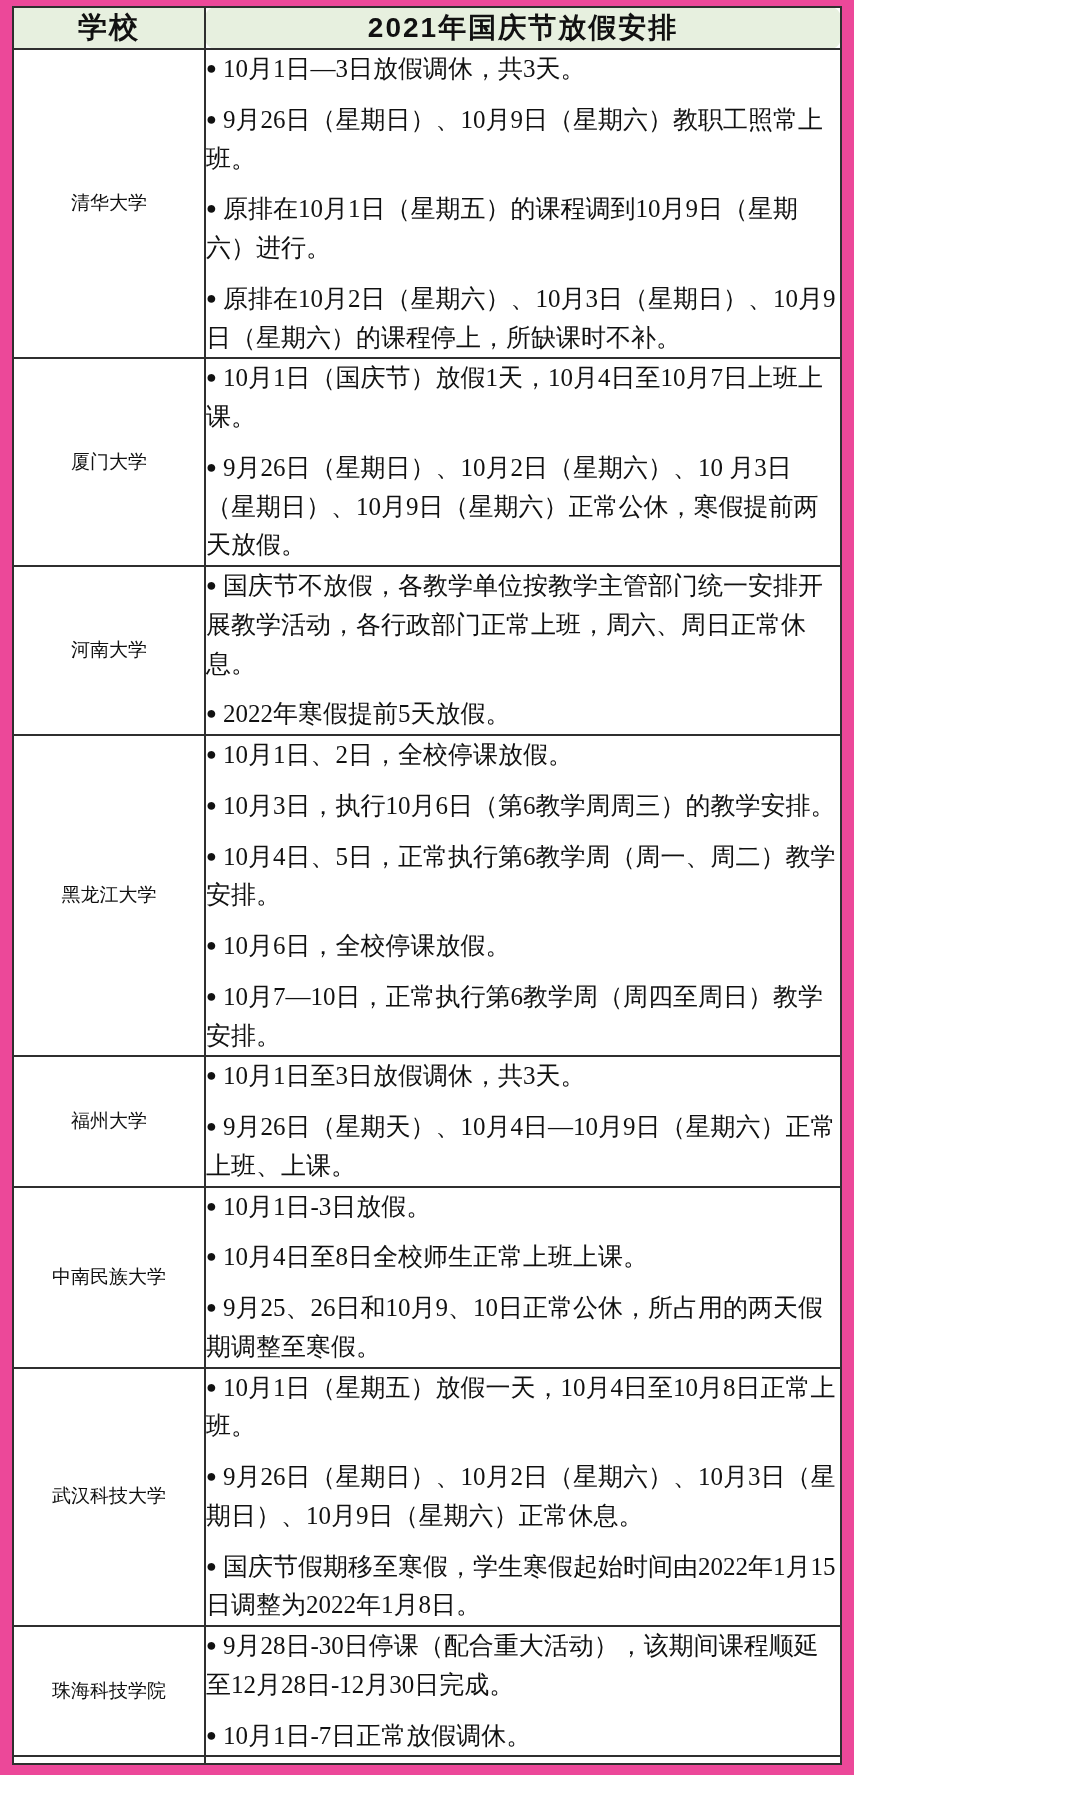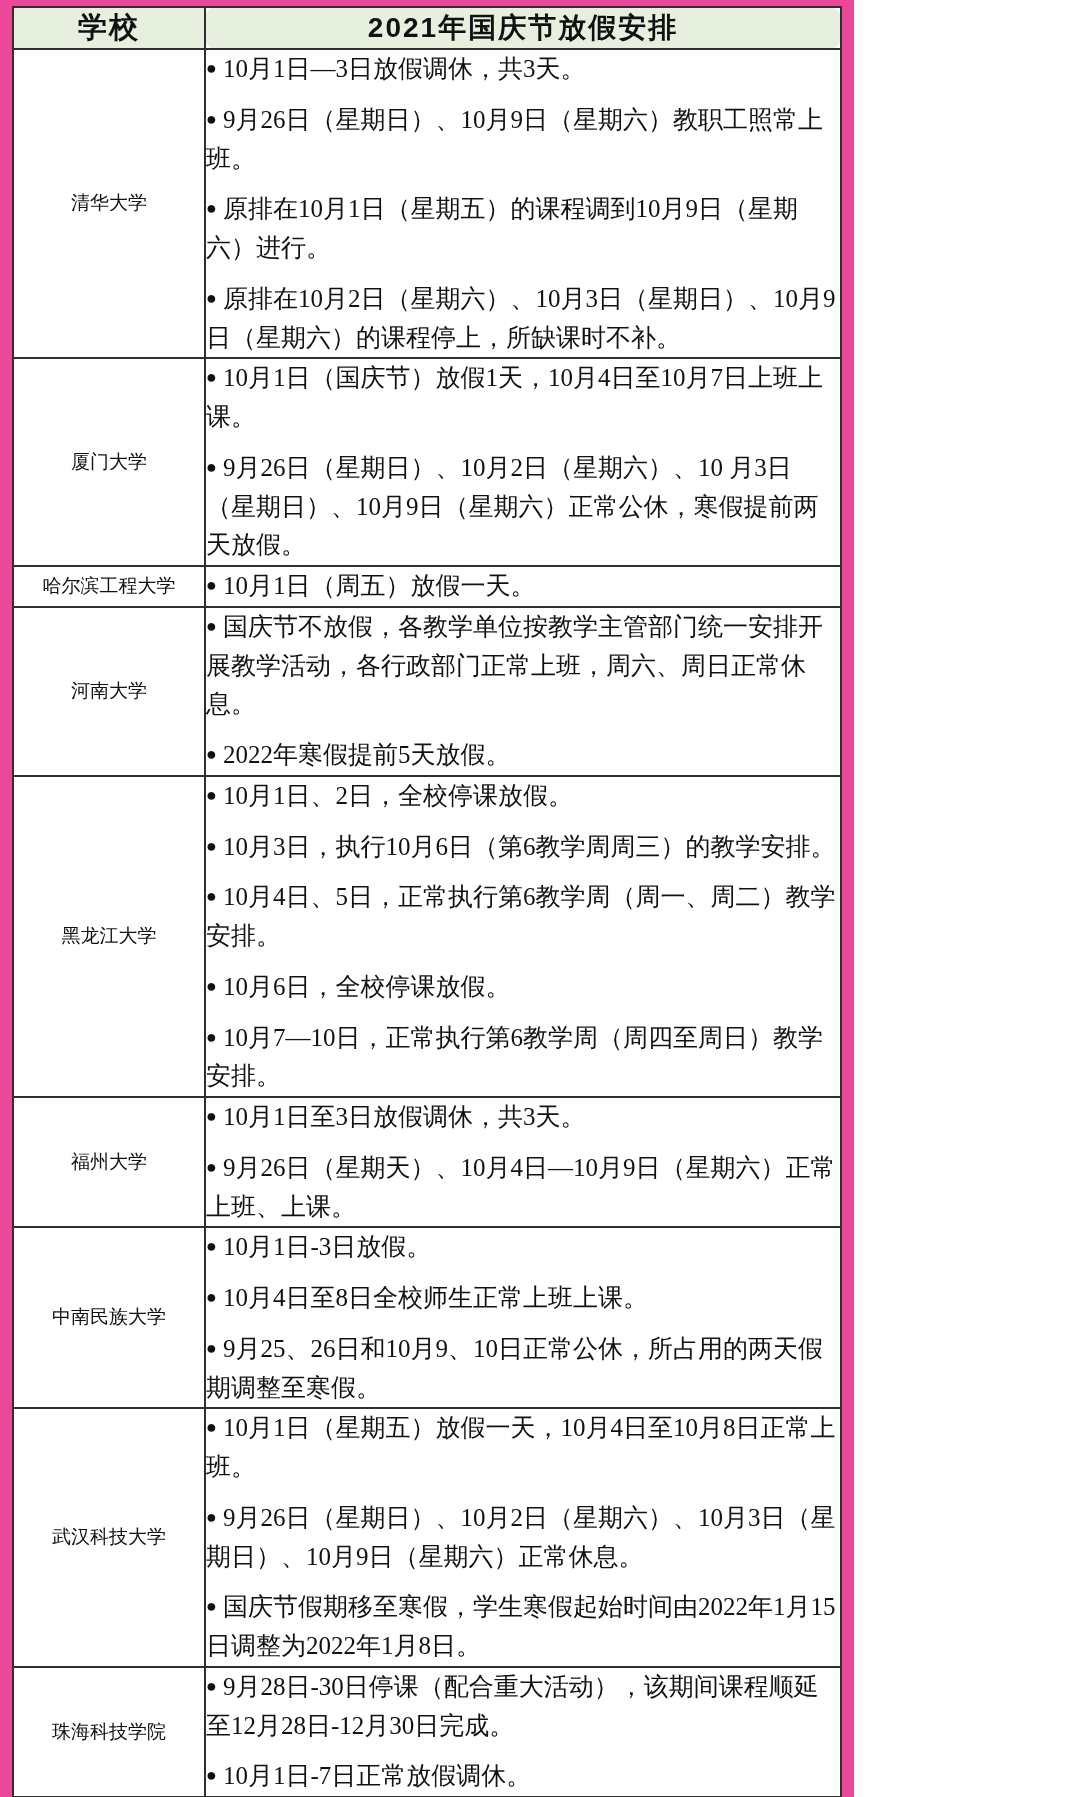--- a/index.html
+++ b/index.html
@@ -119,26 +119,20 @@
       </tr>
 
       <tr>
         <td class="school-cell">厦门大学</td>
         <td class="detail-cell">
           <span class="bullet-line"><span class="dot">●</span><span class="txt">10月1日（国庆节）放假1天，10月4日至10月7日上班上课。</span></span>
           <span class="bullet-line"><span class="dot">●</span><span class="txt">9月26日（星期日）、10月2日（星期六）、10 月3日（星期日）、10月9日（星期六）正常公休，寒假提前两天放假。</span></span>
         </td>
       </tr>
 
-      <tr>
-        <td class="school-cell">哈尔滨工程大学</td>
-        <td class="detail-cell">
-          <span class="bullet-line"><span class="dot">●</span><span class="txt">10月1日（周五）放假一天。</span></span>
-        </td>
-      </tr>
 
       <tr>
         <td class="school-cell">河南大学</td>
         <td class="detail-cell">
           <span class="bullet-line"><span class="dot">●</span><span class="txt">国庆节不放假，各教学单位按教学主管部门统一安排开展教学活动，各行政部门正常上班，周六、周日正常休息。</span></span>
           <span class="bullet-line"><span class="dot">●</span><span class="txt">2022年寒假提前5天放假。</span></span>
         </td>
       </tr>
 
       <tr>

